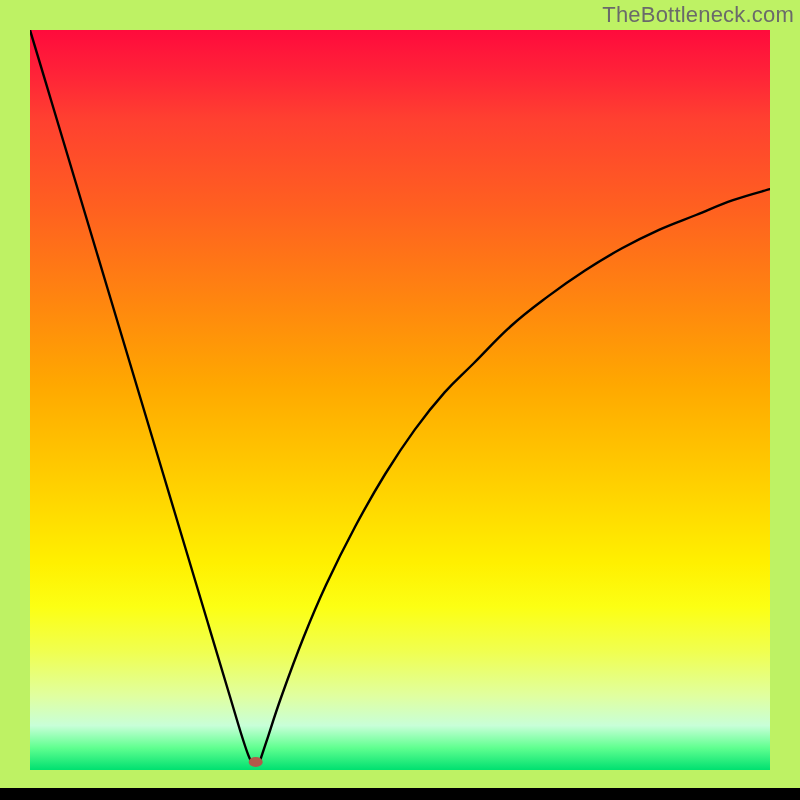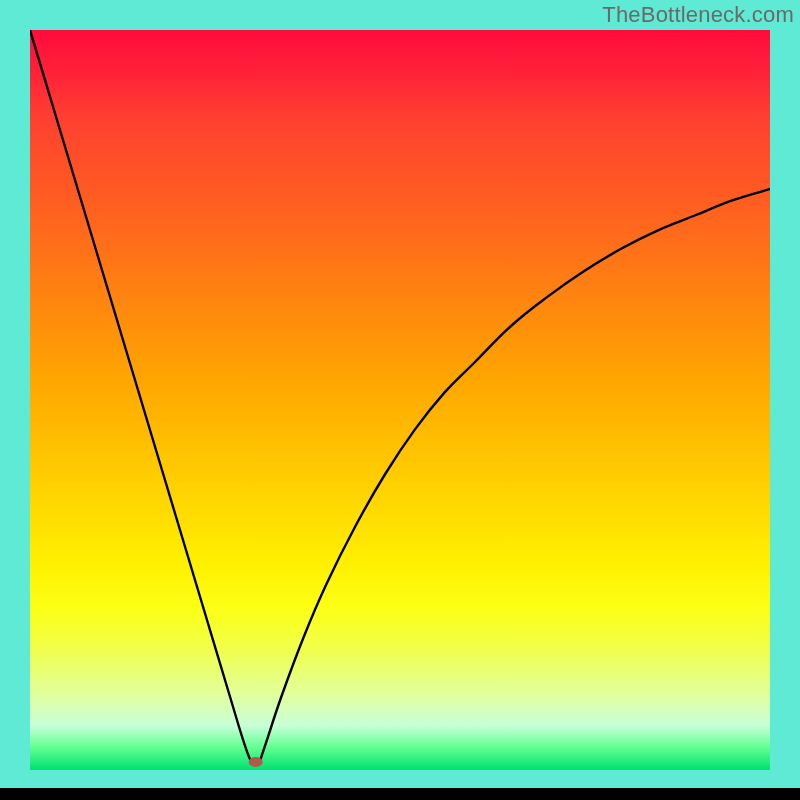--- a/index.html
+++ b/index.html
@@ -1,17 +1,17 @@
 <!DOCTYPE html>
 <html><head>
 <meta charset="utf-8">
 <style>
   * { margin: 0; padding: 0; box-sizing: border-box; }
   html, body { width: 800px; height: 800px; overflow: hidden; background: #000; }
-  .stage { position: relative; width: 800px; height: 788px; background: #5eead4; }
+  .stage { position: relative; width: 800px; height: 788px; background: #bef264; }
   .plot {
     position: absolute;
     left: 30px; top: 30px;
     width: 740px; height: 740px;
     background: linear-gradient(to bottom,
       #ff0b3c 0%,
       #ff2338 6%,
       #ff4030 12%,
       #ff5028 18%,
       #ff6020 24%,

